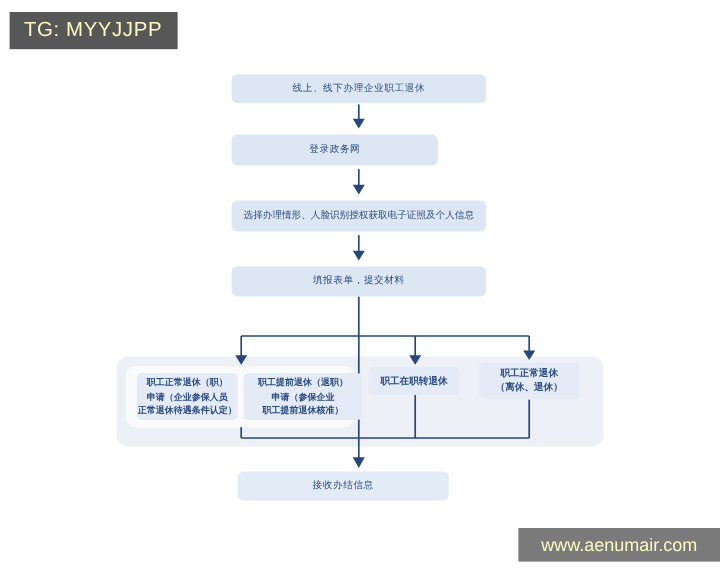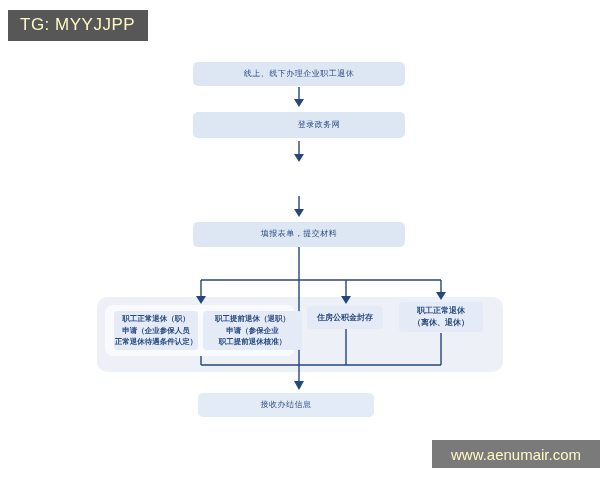--- a/index.html
+++ b/index.html
@@ -24,21 +24,21 @@
   .group{
     position:absolute;left:105px;top:305px;width:190px;height:51px;
     background:#f8fafc;border-radius:8px;z-index:1;
   }
   .box{
     position:absolute;background:#dde7f4;border-radius:5px;color:#2a4b82;
     display:flex;align-items:center;justify-content:center;text-align:center;
     font-size:8px;font-weight:normal;letter-spacing:.5px;z-index:3;line-height:1.3;
   }
   .s1{left:193px;top:62px;width:212px;height:24px;}
-  .s2{left:193px;top:112px;width:172px;height:26px;padding-left:40px;}
+  .s2{left:193px;top:112px;width:172px;height:26px;}
   .s3{left:193px;top:167px;width:212px;height:26px;letter-spacing:0;}
   .s4{left:193px;top:222px;width:212px;height:25px;}
   .end{left:198px;top:393px;width:176px;height:24px;background:#e3ebf7;}
   .bbox{
     position:absolute;background:#e4eaf6;border-radius:4px;color:#2a4b82;
     display:flex;align-items:center;justify-content:center;text-align:center;
     font-weight:bold;z-index:3;white-space:pre-line;
   }
   .ba{left:114px;top:311px;width:84px;height:39px;font-size:7.5px;line-height:1.55;}
   .bb{left:203px;top:311px;width:99px;height:39px;font-size:7.5px;line-height:1.55;}
@@ -76,28 +76,29 @@
       <polygon points="436,292 446,292 441,300"></polygon>
       <polygon points="294,381 304,381 299,390"></polygon>
     </g>
   </svg>
 
   <div class="panel"></div>
   <div class="group"></div>
 
   <div class="box s1">线上、线下办理企业职工退休</div>
   <div class="box s2">登录政务网</div>
+  <div class="box s3">选择办理情形、人脸识别授权获取电子证照及个人信息</div>
   <div class="box s4">填报表单，提交材料</div>
 
   <div class="bbox ba">职工正常退休（职）
 申请（企业参保人员
 正常退休待遇条件认定）</div>
   <div class="bbox bb">职工提前退休（退职）
 申请（参保企业
 职工提前退休核准）</div>
-  <div class="bbox bc">住房公积金封存</div>
+  <div class="bbox bc">职工在职转退休</div>
   <div class="bbox bd">职工正常退休
 （离休、退休）</div>
 
   <div class="box end">接收办结信息</div>
 
   <div class="watermark">www.aenumair.com</div>
 </div>
 
 </body></html>

